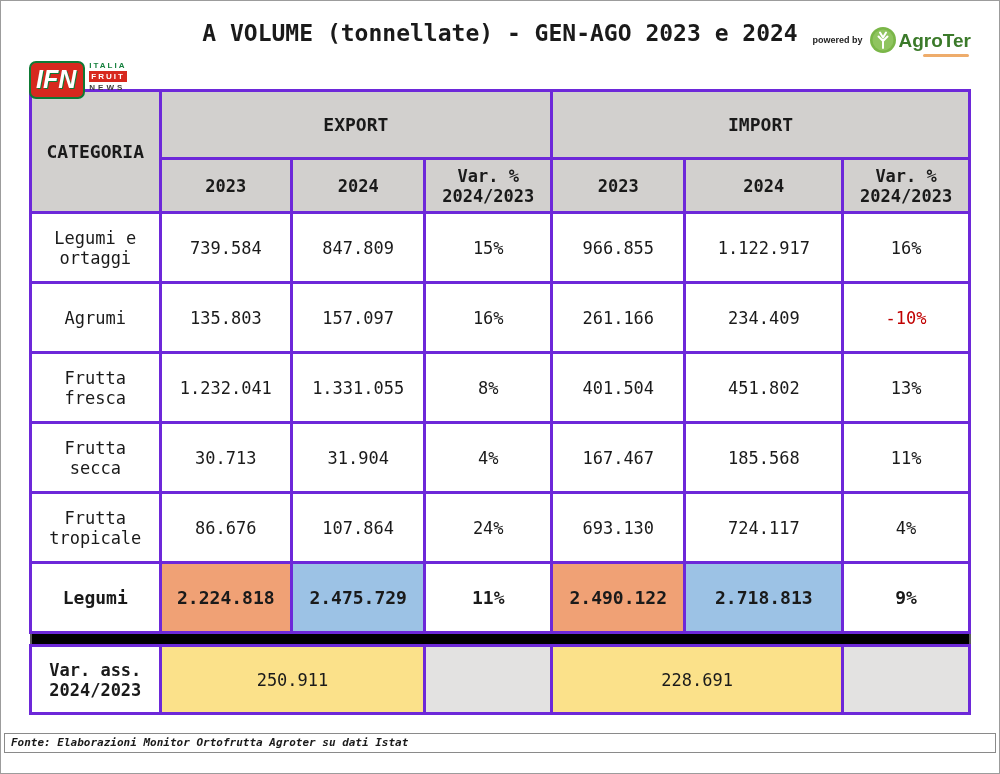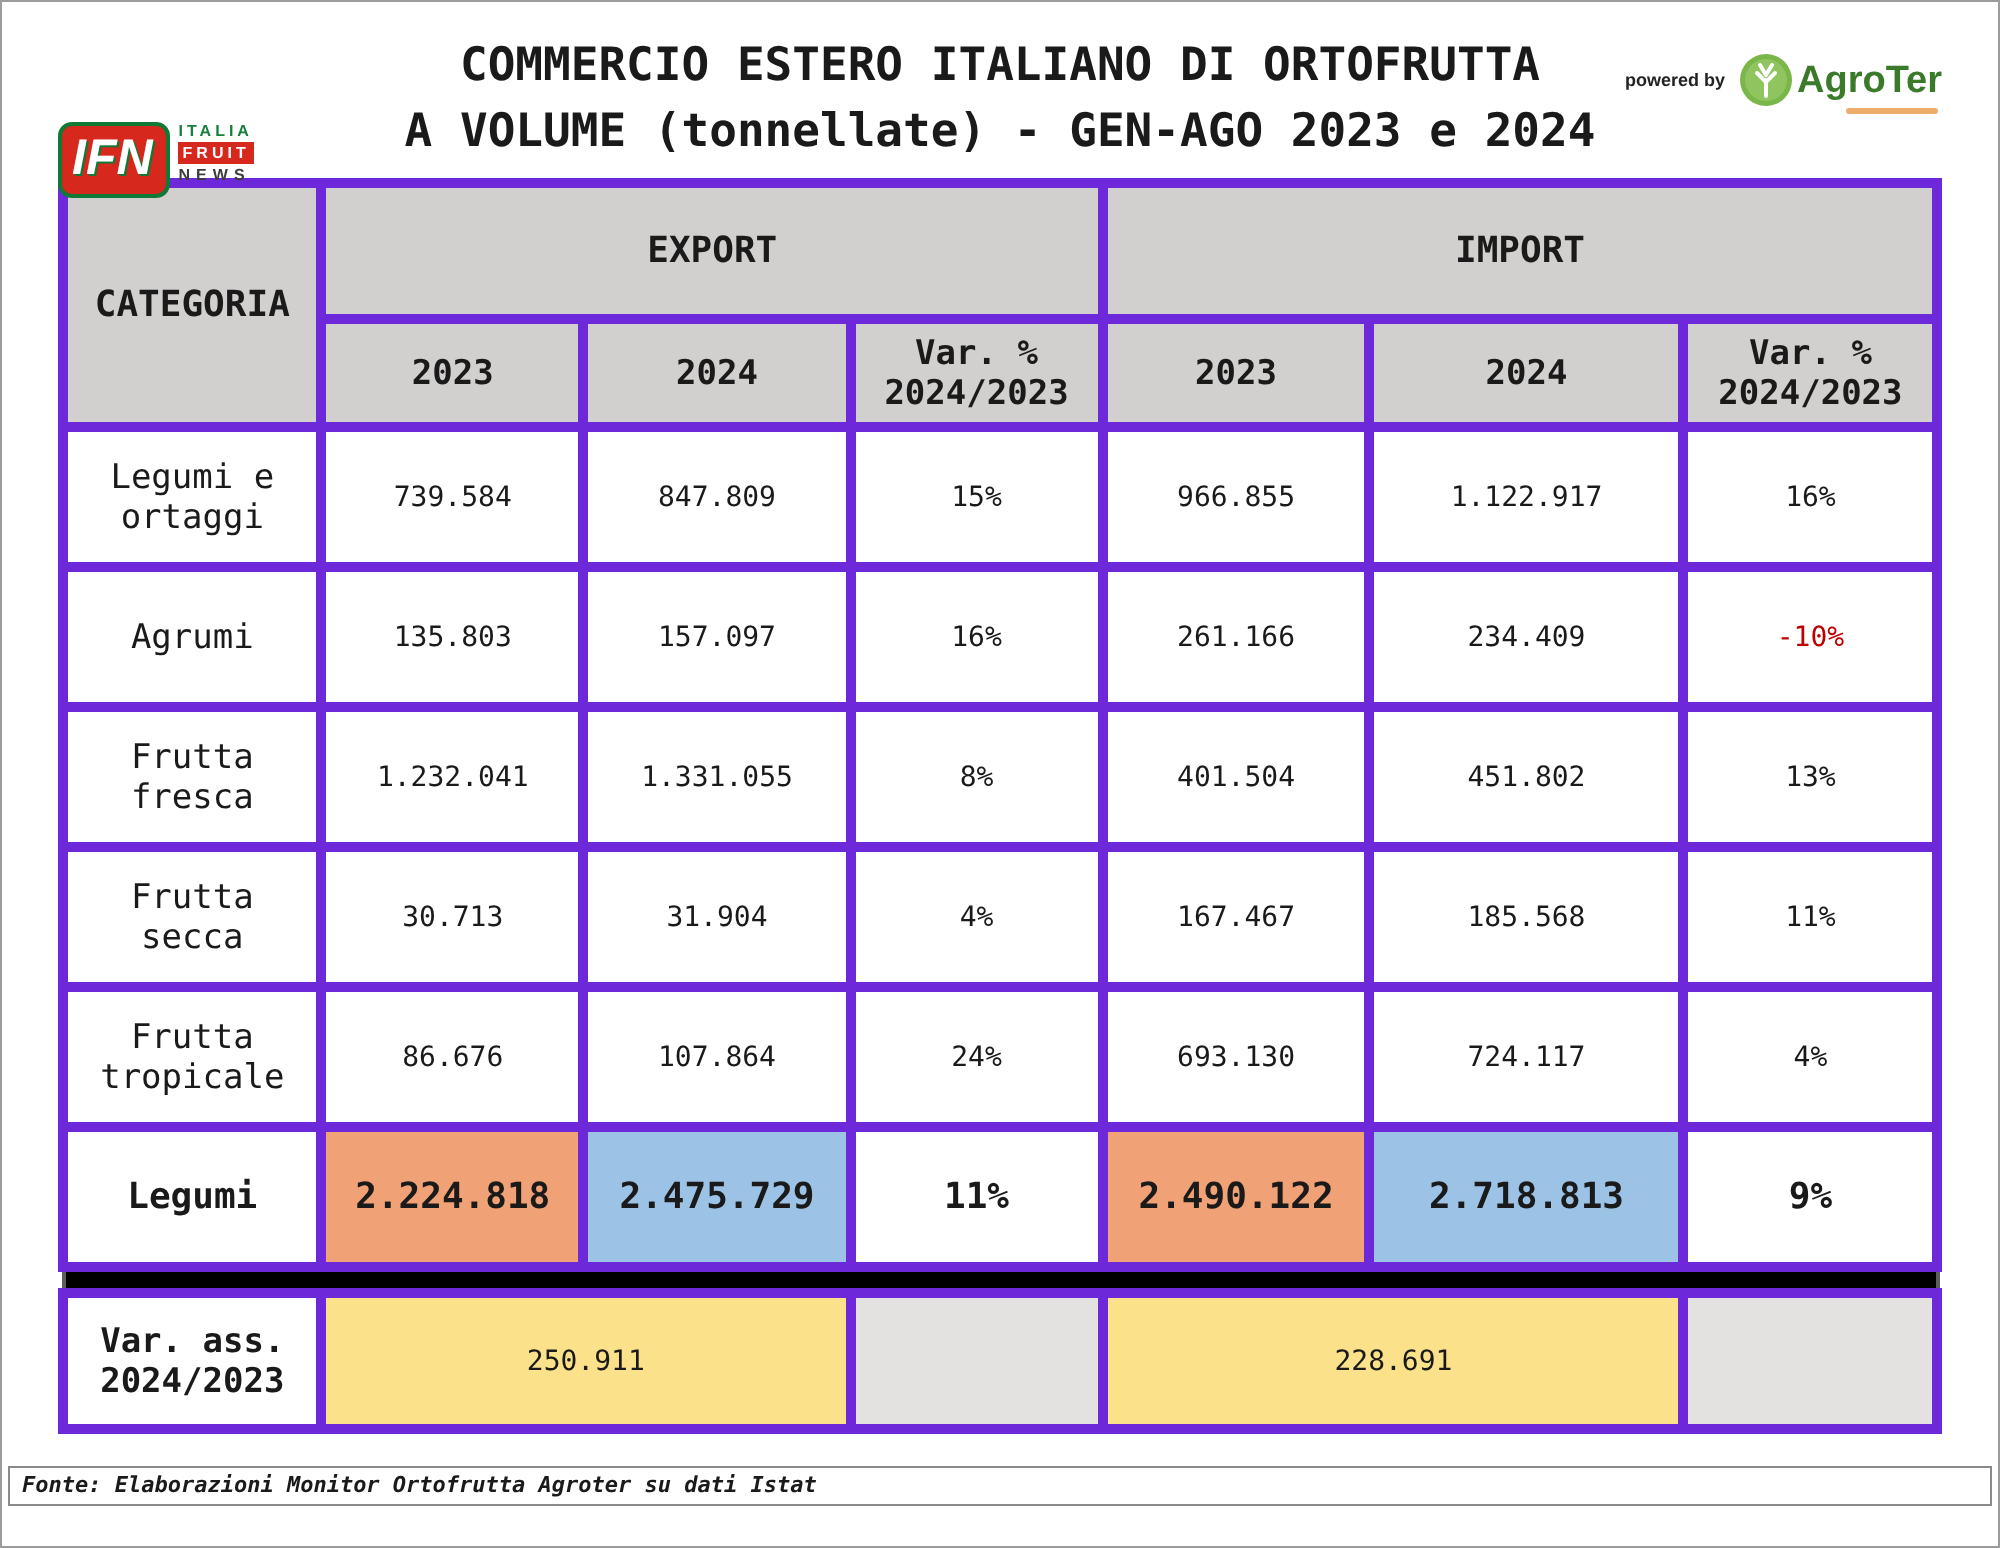--- a/index.html
+++ b/index.html
@@ -41,29 +41,29 @@
   .agroter-name { font-family:"Liberation Sans",sans-serif; font-weight:bold; font-size:19px; color:#3b7a2a; line-height:1; }
   .agroter-tagline { position:absolute; right:2px; bottom:-4px; width:46px; height:3px; background:#e8903a; opacity:.75; border-radius:2px; }
 
   
   table.trade {
     width:100%; border-collapse:collapse; table-layout:fixed;
     margin-top:2px;
     border:2px solid #5d5d5d;
   }
   .trade th, .trade td {
-    border:5px solid #6d28d9;
+    border:3px solid #6d28d9;
     text-align:center; vertical-align:middle;
     white-space:pre-line;
     padding:2px;
   }
   .trade th { background:#d2d0ce; font-weight:bold; font-size:17px; }
   .trade .h-group { height:68px; font-size:18px; }
   .trade .h-sub { height:54px;margin-top:44px; }
-  .trade td { height:70px; font-size:14px; font-weight:normal; }
+  .trade td { height:70px; font-size:17px; font-weight:normal; }
   .trade td.rowlabel { font-size:17px; }
   .trade tr.total-row td { font-weight:bold; font-size:18px; }
   .cell-orange { background:#f0a175; }
   .cell-blue   { background:#9cc2e5; }
   .cell-yellow { background:#fbe18a; font-weight:bold; font-size:18px; }
   .cell-gray   { background:#e3e2e1; }
   .neg { color:#c00000; }
   tr.bar-row td { height:13px; padding:0; background:#000; border:1px solid #000; }
   tr.varass-row td { height:68px; }
   tr.varass-row td.rowlabel { font-weight:bold; }
@@ -86,21 +86,20 @@
     <div class="logo-wrap">
       <div class="ifn-box">IFN</div>
       <div class="ifn-side">
         <span class="ifn-italia">ITALIA</span>
         <span class="ifn-fruit">FRUIT</span>
         <span class="ifn-news">NEWS</span>
       </div>
     </div>
 
     <div class="titles">
-      <div class="title-line">COMMERCIO ESTERO ITALIANO DI ORTOFRUTTA</div>
       <div class="title-line">A VOLUME (tonnellate) - GEN-AGO 2023 e 2024</div>
     </div>
 
     <div class="powered">
       <span class="powered-label">powered by</span>
       <span class="agroter">
         <svg width="26" height="26" viewBox="0 0 26 26">
           <circle cx="13" cy="13" r="13" fill="#7ab648"></circle>
           <circle cx="13" cy="13" r="10.5" fill="#8fc45f"></circle>
           <path d="M13 21 v-8 M13 14 l-4.5 -4.5 M13 14 l4.5 -4.5 M13 10.5 l-3 -5 M13 10.5 l3 -5" stroke="#ffffff" stroke-width="2" fill="none" stroke-linecap="round"></path>

